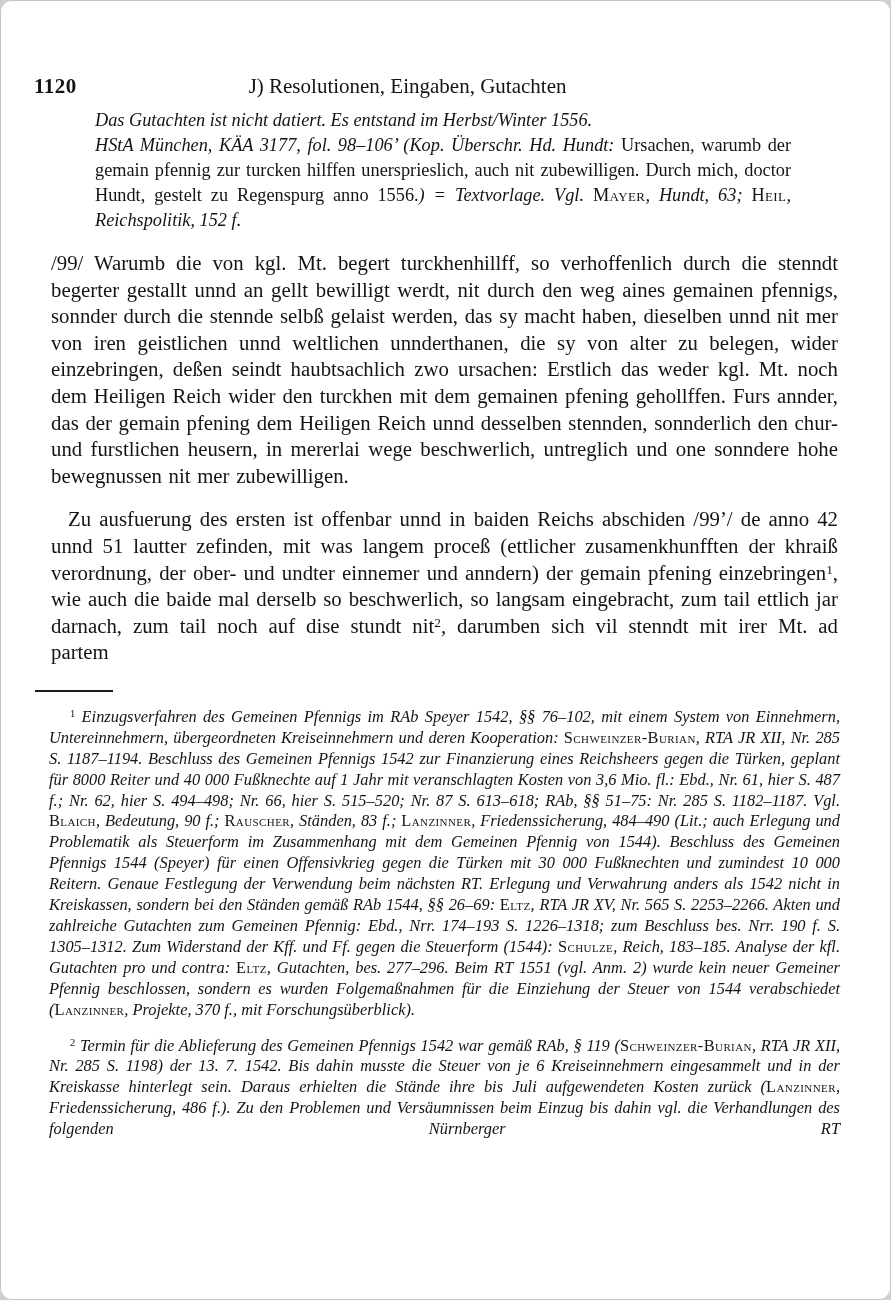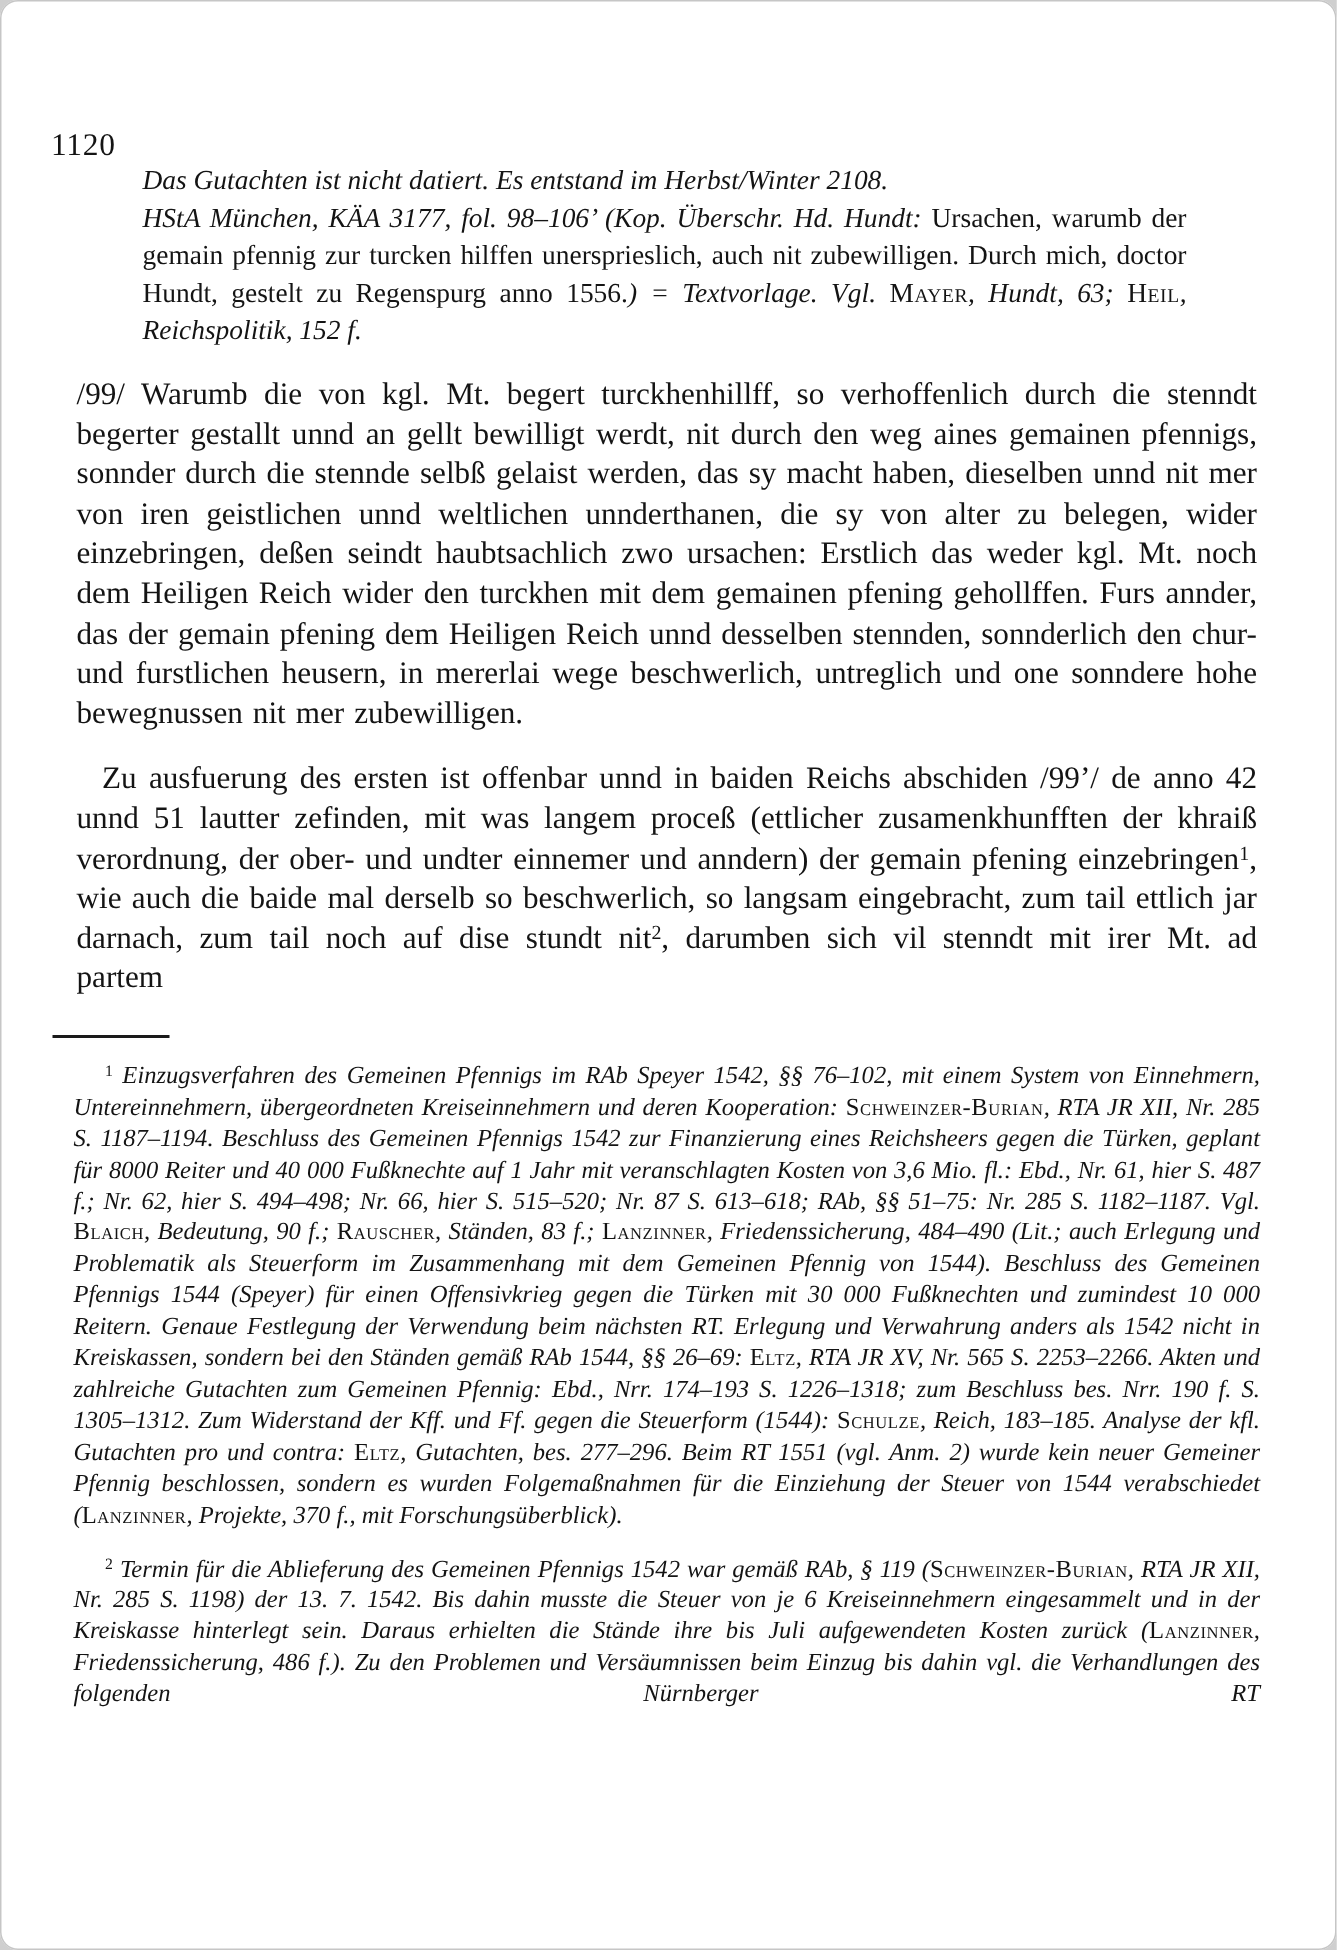--- a/index.html
+++ b/index.html
@@ -18,21 +18,21 @@
     padding: 0 36px 0 34px;
   }
   
   .running-head {
     position: relative;
     margin-top: 74px;
     height: 26px;
     font-size: 21px;
     line-height: 24px;
   }
-  .pagenum { position: absolute; left: 0; top: 10px; letter-spacing: 0.5px; }
+  .pagenum { position: absolute; left: 0; top: 0; letter-spacing: 0.5px; font-weight: bold; }
   .rh-title { position: absolute; left: 45.5%; top: 0; transform: translateX(-50%); white-space: nowrap; }
   
   .doc-heading {
     margin: 28px 64px 0 61px;
     font-style: italic;
     font-size: 21.5px;
     line-height: 32px;
     text-align: justify;
     letter-spacing: 0.1px;
   }
@@ -85,25 +85,26 @@
     vertical-align: baseline;
   }
 </style>
 </head>
 <body>
 
 <div class="page">
 
   <div class="running-head">
     <span class="pagenum">1120</span>
+    <span class="rh-title">J) Resolutionen, Eingaben, Gutachten</span>
   </div>
 
 
   <div class="source-note">
-    <p><span class="run-i">Das Gutachten ist nicht datiert. Es entstand im Herbst/Winter 2108.</span></p>
+    <p><span class="run-i">Das Gutachten ist nicht datiert. Es entstand im Herbst/Winter 1556.</span></p>
     <p><span class="run-i">HStA München, KÄA 3177, fol. 98–106’ (Kop. Überschr. Hd. Hundt: </span><span class="run-r">Ursachen, warumb der gemain pfennig zur turcken hilffen unersprieslich, auch nit zubewilligen. Durch mich, doctor Hundt, gestelt zu Regenspurg anno 1556.</span><span class="run-i">) = Textvorlage. Vgl. </span><span class="run-sc">Mayer</span><span class="run-i">, Hundt, 63; </span><span class="run-sc">Heil</span><span class="run-i">, Reichspolitik, 152 f.</span></p>
   </div>
 
   <div class="body-text">
     <p><span class="run-r">/99/ Warumb die von kgl. Mt. begert turckhenhillff, so verhoffenlich durch die stenndt begerter gestallt unnd an gellt bewilligt werdt, nit durch den weg aines gemainen pfennigs, sonnder durch die stennde selbß gelaist werden, das sy macht haben, dieselben unnd nit mer von iren geistlichen unnd weltlichen unnderthanen, die sy von alter zu belegen, wider einzebringen, deßen seindt haubtsachlich zwo ursachen: Erstlich das weder kgl. Mt. noch dem Heiligen Reich wider den turckhen mit dem gemainen pfening gehollffen. Furs annder, das der gemain pfening dem Heiligen Reich unnd desselben stennden, sonnderlich den chur- und furstlichen heusern, in mererlai wege beschwerlich, untreglich und one sonndere hohe bewegnussen nit mer zubewilligen.</span></p>
     <p class="indent justify-last"><span class="run-r">Zu ausfuerung des ersten ist offenbar unnd in baiden Reichs abschiden /99’/ de anno 42 unnd 51 lautter zefinden, mit was langem proceß (ettlicher zusamenkhunfften der khraiß verordnung, der ober- und undter einnemer und anndern) der gemain pfening einzebringen</span><sup class="run-sup">1</sup><span class="run-r">, wie auch die baide mal derselb so beschwerlich, so langsam eingebracht, zum tail ettlich jar darnach, zum tail noch auf dise stundt nit</span><sup class="run-sup">2</sup><span class="run-r">, darumben sich vil stenndt mit irer Mt. ad partem</span></p>
   </div>
 
   <div class="fn-rule"></div>
 

